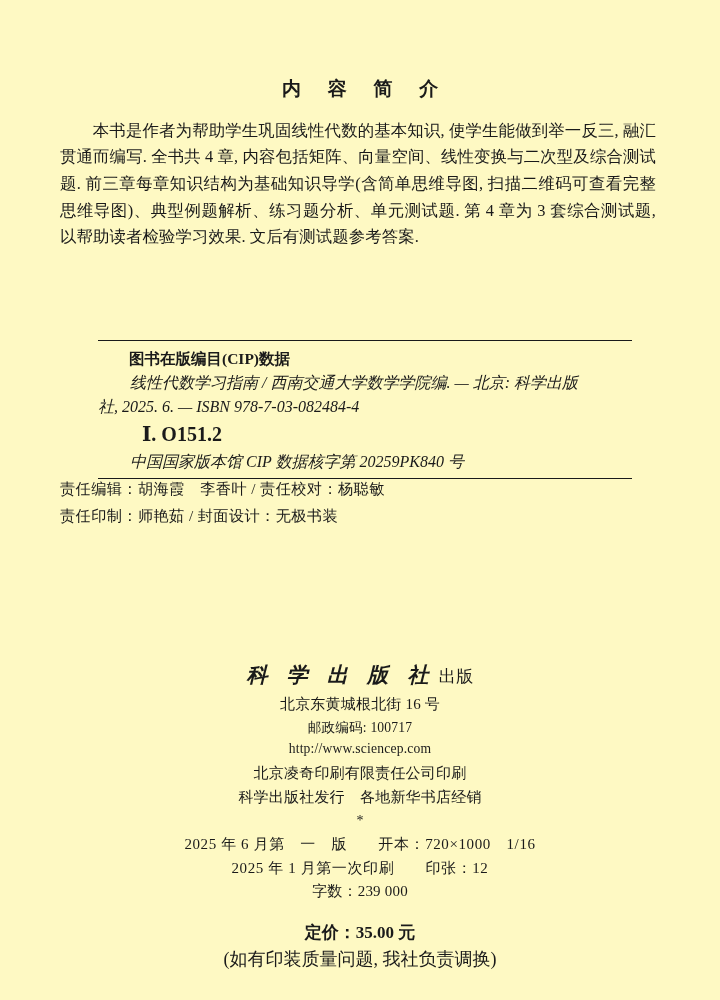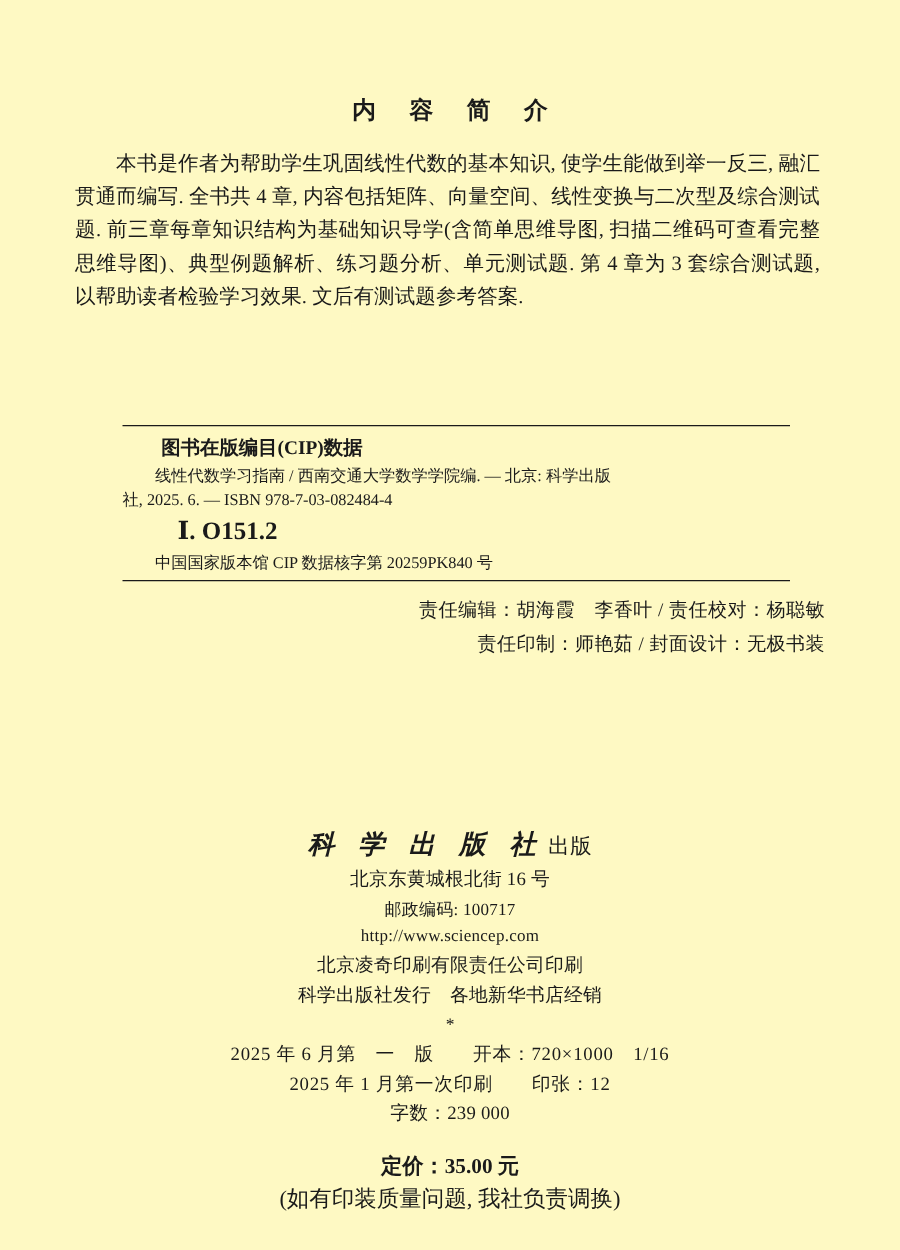--- a/index.html
+++ b/index.html
@@ -68,43 +68,44 @@
   .cip-body {
     padding: 6px 0 4px 0;
   }
   .cip-heading {
     font-weight: bold;
     font-size: 15.5px;
     line-height: 1.52;
     padding-left: 2em;
   }
   .cip-line {
-    font-size: 13px;
+    font-size: 16px;
     line-height: 1.52;
+    font-style: italic;
   }
   .cip-line.indent {
     padding-left: 2em;
   }
   .cip-line.hang {
     padding-left: 0;
   }
   .cip-class {
     font-size: 20px;
     line-height: 1.52;
     padding-left: 2.2em;
     font-weight: bold;
   }
 
   
   .credits {
     position: absolute;
     left: 60px;
     top: 476px;
     width: 600px;
-    text-align: right;
+    text-align: left;
   }
   .credit-line {
     font-size: 15.2px;
     line-height: 1.75;
     letter-spacing: 0.4px;
     font-family: "Liberation Serif", "DejaVu Serif", serif;
   }
 
   
   .imprint {

